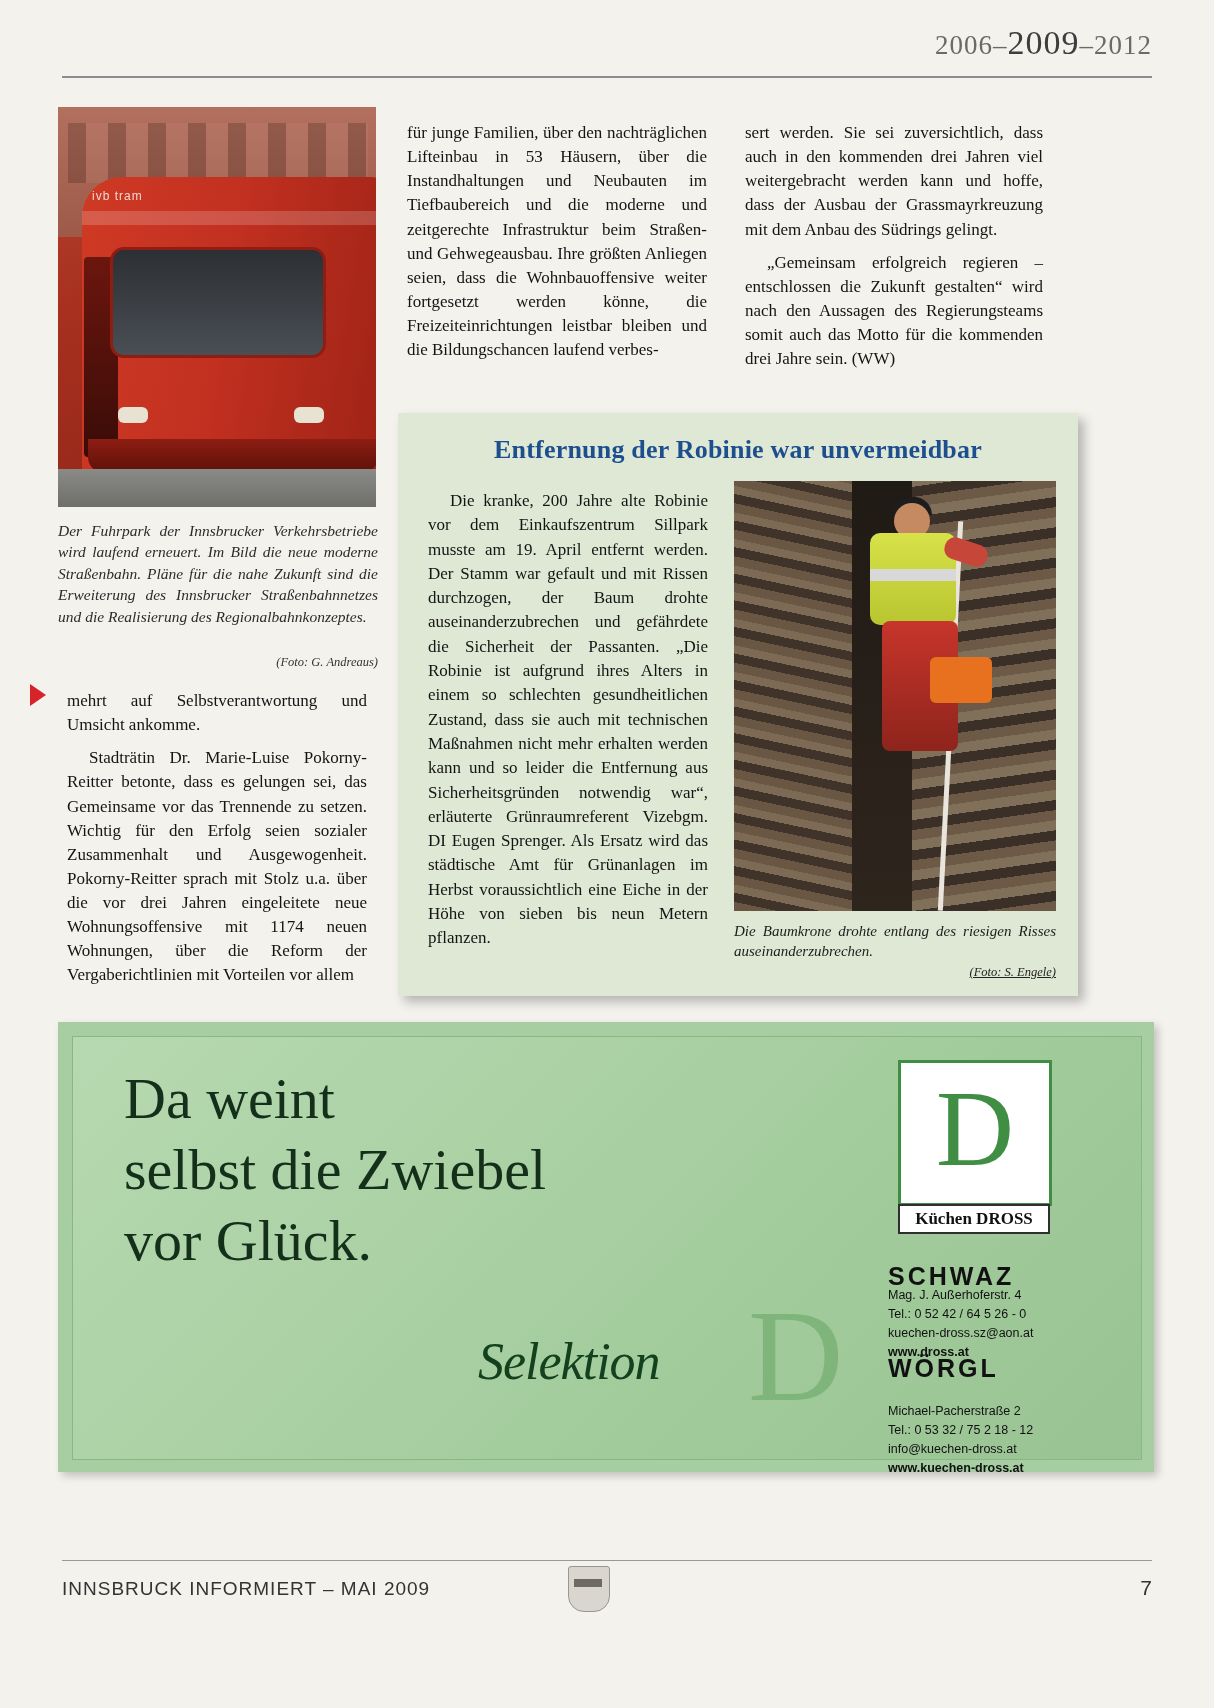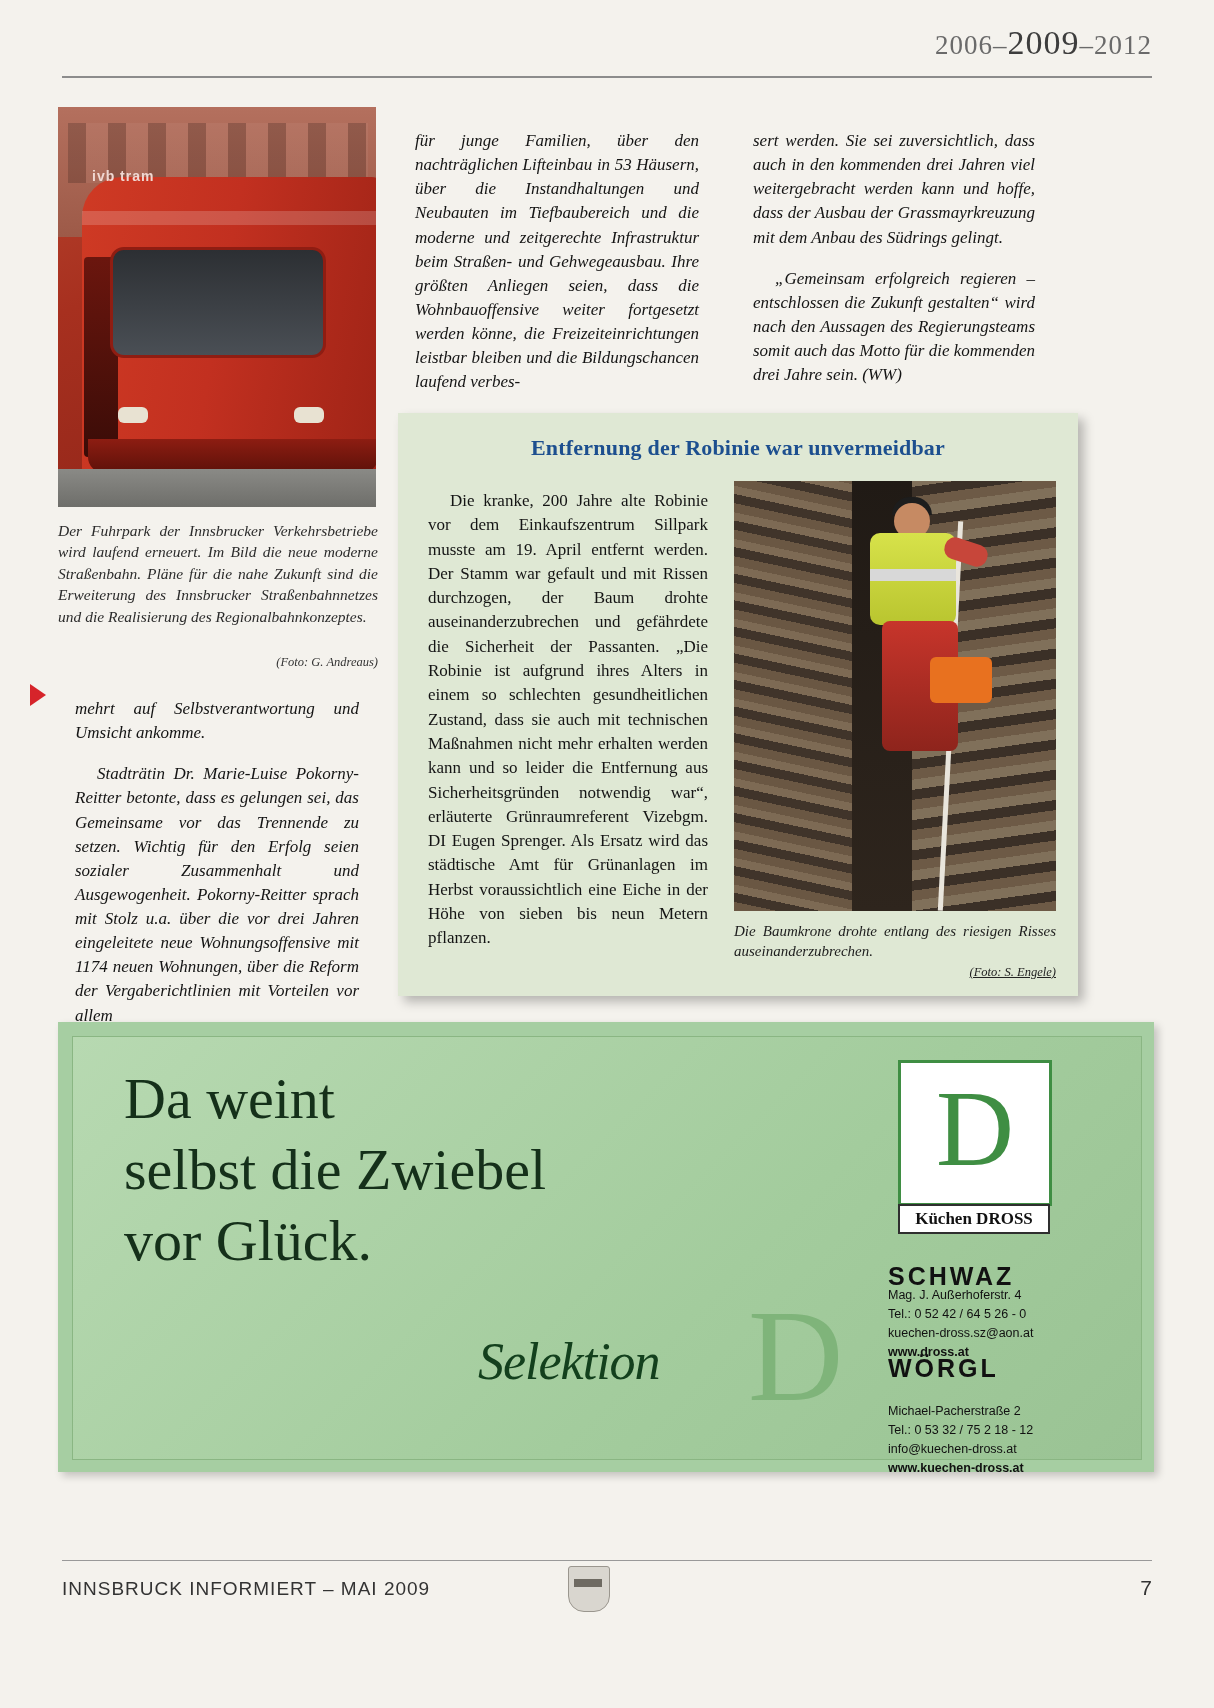--- a/index.html
+++ b/index.html
@@ -74,23 +74,22 @@
   .tram-photo .bumper {
     position:absolute; left:30px; top:332px; width:290px; height:34px;
     background:linear-gradient(180deg,#8d1d12,#5d1109);
     border-radius:0 0 16px 16px;
   }
   .tram-photo .road {
     position:absolute; left:0; bottom:0; width:318px; height:38px;
     background:linear-gradient(180deg,#8a8a86,#6e6e6a);
   }
   .tram-photo .label {
-    position:absolute; left:34px; top:61px; font-size:14px; color:#f0d8d2;
+    position:absolute; left:34px; top:82px; font-size:12px; color:#f0d8d2;
     letter-spacing:1px;
-    font-weight:bold;
   }
 
   .caption {
     position:absolute; left:58px; top:520px; width:320px;
     font-family:"Liberation Serif", serif;
     font-style:italic;
     font-size:15.5px;
     line-height:1.38;
     color:#2b2b2b;
     text-align:justify;
@@ -116,39 +115,39 @@
   
   .col {
     position:absolute;
     font-family:"Liberation Serif", serif;
     font-size:17px;
     line-height:1.42;
     text-align:justify;
     color:#141414;
     -webkit-hyphens:auto; hyphens:auto;
   }
-  .col p { margin:17px; text-indent:22px;font-style:italic; }
+  .col p { margin:9px; text-indent:22px; }
   .col p.noind { text-indent:0; }
 
   #col-left-lower { left:58px; top:680px; width:318px; }
   #col-mid-top   { left:398px; top:112px; width:318px; }
   #col-right-top { left:736px; top:112px; width:316px; }
 
   
   .greenbox {
     position:absolute; left:398px; top:413px; width:680px; height:583px;
     background:#dfe8d4;
     box-shadow:6px 6px 10px rgba(0,0,0,.25);
   }
   .greenbox .headline {
     position:absolute; left:0; top:22px; width:680px;
     text-align:center;
     font-family:"Liberation Serif", serif;
     font-weight:bold;
-    font-size:22px;
+    font-size:26px;
     color:#1d4f8f;
     letter-spacing:.2px;
   }
   .greenbox .gb-text {
     position:absolute; left:22px; top:68px; width:296px;
     font-family:"Liberation Serif", serif;
     font-size:17px;
     line-height:1.43;
     text-align:justify;
     color:#141414;

